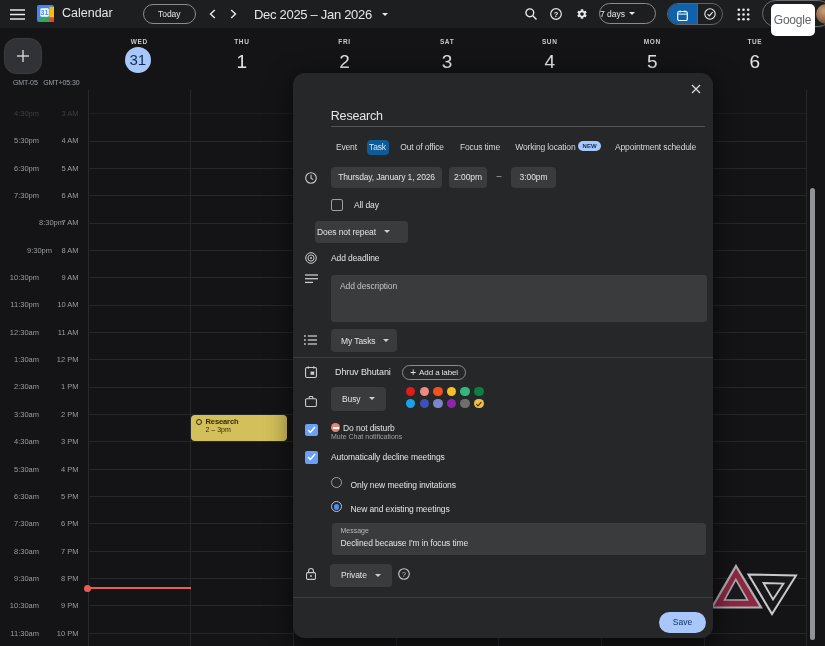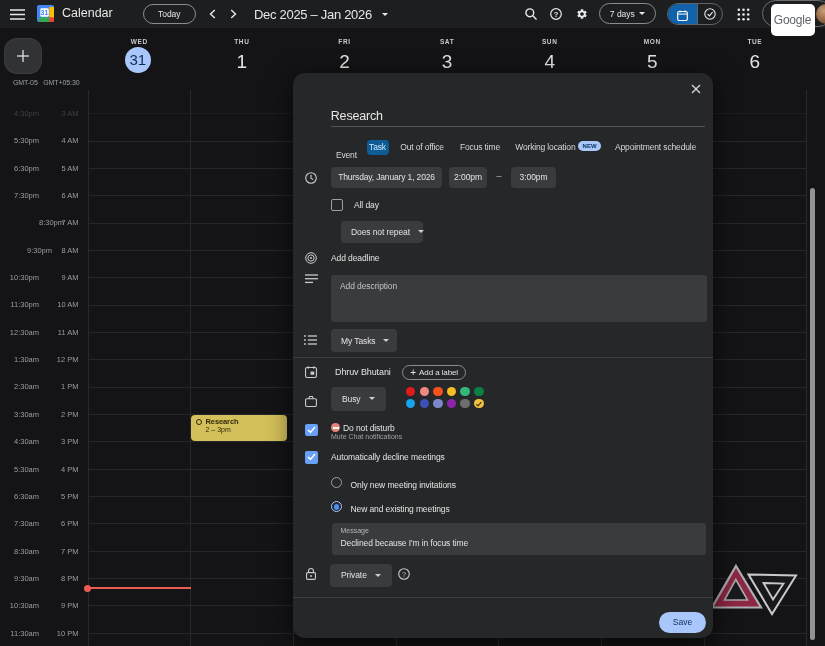--- a/index.html
+++ b/index.html
@@ -171,21 +171,21 @@
       <circle cx="4.8" cy="4.8" r="3.9" stroke="#e8eaed" stroke-width="1.4" fill="none"></circle>
       <line x1="7.8" y1="7.8" x2="11.5" y2="11.5" stroke="#e8eaed" stroke-width="1.4"></line>
     </svg>
   <svg class="abs" style="left:549.5px; top:8px;" width="12" height="12" viewBox="0 0 12 12">
       <circle cx="6" cy="6" r="5.3" stroke="#e8eaed" stroke-width="1.2" fill="none"></circle>
       <text x="6" y="8.8" font-size="7.5" fill="#e8eaed" text-anchor="middle" font-weight="bold">?</text>
     </svg>
   <svg class="abs" style="left:575.5px; top:8px;" width="12" height="12" viewBox="0 0 24 24">
       <path fill="#e8eaed" d="M19.14 12.94c.04-.3.06-.61.06-.94 0-.32-.02-.64-.07-.94l2.03-1.58c.18-.14.23-.41.12-.61l-1.92-3.32c-.12-.22-.37-.29-.59-.22l-2.39.96c-.5-.38-1.03-.7-1.62-.94l-.36-2.54c-.04-.24-.24-.41-.48-.41h-3.84c-.24 0-.43.17-.47.41l-.36 2.54c-.59.24-1.13.57-1.62.94l-2.39-.96c-.22-.08-.47 0-.59.22L2.74 8.87c-.12.21-.08.47.12.61l2.03 1.58c-.05.3-.09.63-.09.94s.02.64.07.94l-2.03 1.58c-.18.14-.23.41-.12.61l1.92 3.32c.12.22.37.29.59.22l2.39-.96c.5.38 1.03.7 1.62.94l.36 2.54c.05.24.24.41.48.41h3.84c.24 0 .44-.17.47-.41l.36-2.54c.59-.24 1.13-.56 1.62-.94l2.39.96c.22.08.47 0 .59-.22l1.92-3.32c.12-.22.07-.47-.12-.61l-2.01-1.58zM12 15.6c-1.98 0-3.6-1.62-3.6-3.6s1.62-3.6 3.6-3.6 3.6 1.62 3.6 3.6-1.62 3.6-3.6 3.6z"></path>
     </svg>
-  <div class="abs" style="left:599px; top:3px; width:57px; height:21px; border:1px solid #8a8d8f; border-radius:10.5px; color:#e6e6e6; font-size:8.5px; display:flex; align-items:center; justify-content:center;">7 days&nbsp;<span class="caret" style="margin-left:2px; border-top-color:#e8eaed;"></span></div>
+  <div class="abs" style="left:599px; top:3px; width:57px; height:21px; border:1px solid #8a8d8f; border-radius:10.5px; color:#e6e6e6; font-size:8.5px; display:flex; align-items:center; justify-content:flex-start;">7 days&nbsp;<span class="caret" style="margin-left:2px; border-top-color:#e8eaed;"></span></div>
   <div class="abs" style="left:666.5px; top:3px; width:56px; height:22px; border:1px solid #5f6368; border-radius:11px; overflow:hidden; display:flex;">
     <div style="width:29px; height:22px; background:#1063ab; display:flex; align-items:center; justify-content:center;">
       <svg width="11" height="11" viewBox="0 0 11 11">
           <rect x="0.7" y="1.5" width="9.6" height="9" rx="1.5" stroke="#fff" stroke-width="1.2" fill="none"></rect>
           <line x1="3" y1="0.4" x2="3" y2="2.6" stroke="#fff" stroke-width="1.2"></line>
           <line x1="8" y1="0.4" x2="8" y2="2.6" stroke="#fff" stroke-width="1.2"></line>
           <line x1="1.2" y1="4.1" x2="9.8" y2="4.1" stroke="#fff" stroke-width="1"></line>
         </svg>
     </div>
     <div style="flex:1; display:flex; align-items:center; justify-content:center; border-left:1px solid #5f6368;">
@@ -212,41 +212,41 @@
   <div class="abs" style="left:770.5px; top:4px; width:44px; height:32px; background:#fff; border-radius:5px; color:#5f6368; font-size:12px; font-weight:500; display:flex; align-items:center; justify-content:center; letter-spacing:-0.2px;">Google</div>
   <div class="abs" style="left:816px; top:3.5px; width:20px; height:20px; border-radius:50%; background:radial-gradient(circle at 40% 35%, #c9a079, #8a5f3d 60%, #5c3d26);"></div>
 </div>
 
 <div id="dialog">
   <svg class="abs" style="left:398px; top:10.5px;" width="10" height="10" viewBox="0 0 10 10">
       <path d="M1 1 L9 9 M9 1 L1 9" stroke="#d9d9d9" stroke-width="1.3"></path>
     </svg>
   <div class="abs" style="left:37.8px; top:36px; font-size:12.5px; letter-spacing:-0.2px; color:#e6e6e6;">Research</div>
   <div class="abs" style="left:38px; top:52.7px; width:374px; height:1px; background:#525456;"></div>
-  <div class="tab" style="left:42.9px; top:69px;margin-top:8px;">Event</div>
+  <div class="tab" style="left:42.9px; top:69px;">Event</div>
   <div class="abs" style="left:73.5px; top:66.5px; width:22px; height:15px; background:#0e5b96; border-radius:4px; color:#cfe8fa; font-size:8.5px; letter-spacing:-0.15px; display:flex; align-items:center; justify-content:center;">Task</div>
   <div class="tab" style="left:107.2px; top:69px;">Out of office</div>
   <div class="tab" style="left:167px; top:69px;">Focus time</div>
   <div class="tab" style="left:222.2px; top:69px;">Working location</div>
   <div class="abs" style="left:285.1px; top:67.5px; width:23px; height:10.5px; background:#a8c7fa; border-radius:5.5px; color:#0a2e5f; font-size:6px; font-weight:bold; display:flex; align-items:center; justify-content:center;">NEW</div>
   <div class="tab" style="left:322px; top:69px;">Appointment schedule</div>
 
   <svg class="abs" style="left:12px; top:99px;" width="12" height="12" viewBox="0 0 12 12">
       <circle cx="6" cy="6" r="5.3" stroke="#c9cbce" stroke-width="1.1" fill="none"></circle>
       <path d="M6 2.8 V6.2 L8.2 7.6" stroke="#c9cbce" stroke-width="1.1" fill="none"></path>
     </svg>
   <div class="chip" style="left:38.3px; top:94px; width:110.5px; height:20.5px; justify-content:center; letter-spacing:-0.15px;">Thursday, January 1, 2026</div>
   <div class="chip" style="left:156px; top:94px; width:38px; height:20.5px; justify-content:center;">2:00pm</div>
   <div class="abs" style="left:203.5px; top:97.5px; color:#bbb; font-size:9px;">–</div>
   <div class="chip" style="left:218px; top:94px; width:45px; height:20.5px; justify-content:center;">3:00pm</div>
 
   <div class="abs" style="left:38px; top:126px; width:12px; height:12px; border:1.7px solid #9d9fa3; border-radius:2px;"></div>
   <div class="dtext" style="left:61px; top:127px;">All day</div>
 
-  <div class="chip" style="left:48px; top:147.5px; width:82px; height:22px; padding-left:10px;">Does not repeat<span class="caret"></span></div>
+  <div class="chip" style="left:22px; top:147.5px; width:93px; height:22px; padding-left:2px;">Does not repeat<span class="caret"></span></div>
 
   <svg class="abs" style="left:12px; top:178.5px;" width="12" height="12" viewBox="0 0 12 12">
       <circle cx="6" cy="6" r="5.3" stroke="#c9cbce" stroke-width="1" fill="none"></circle>
       <circle cx="6" cy="6" r="3.1" stroke="#c9cbce" stroke-width="1" fill="none"></circle>
       <circle cx="6" cy="6" r="1" fill="#c9cbce"></circle>
     </svg>
   <div class="dtext" style="left:38px; top:180px;">Add deadline</div>
 
   <svg class="abs" style="left:12px; top:200.5px;" width="13" height="10" viewBox="0 0 13 10">
       <g stroke="#c9cbce" stroke-width="1.3">

